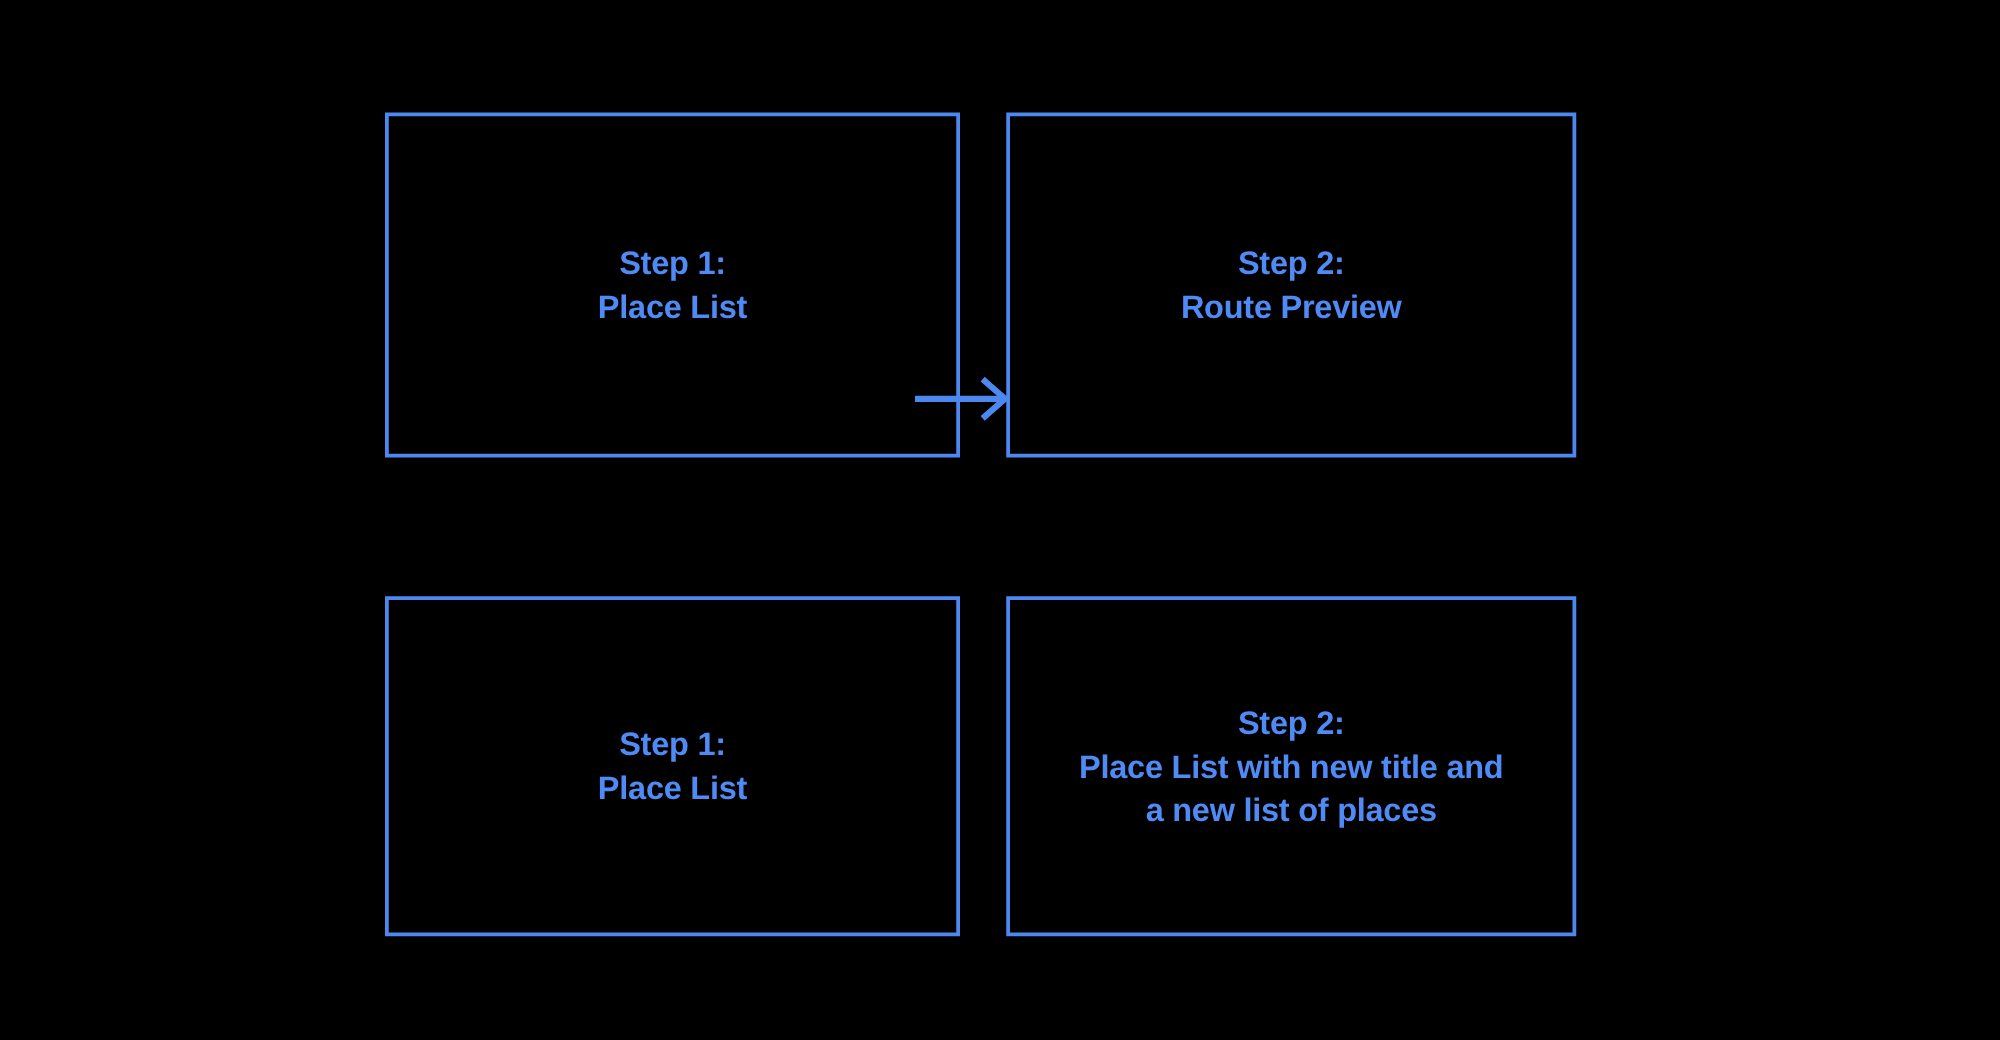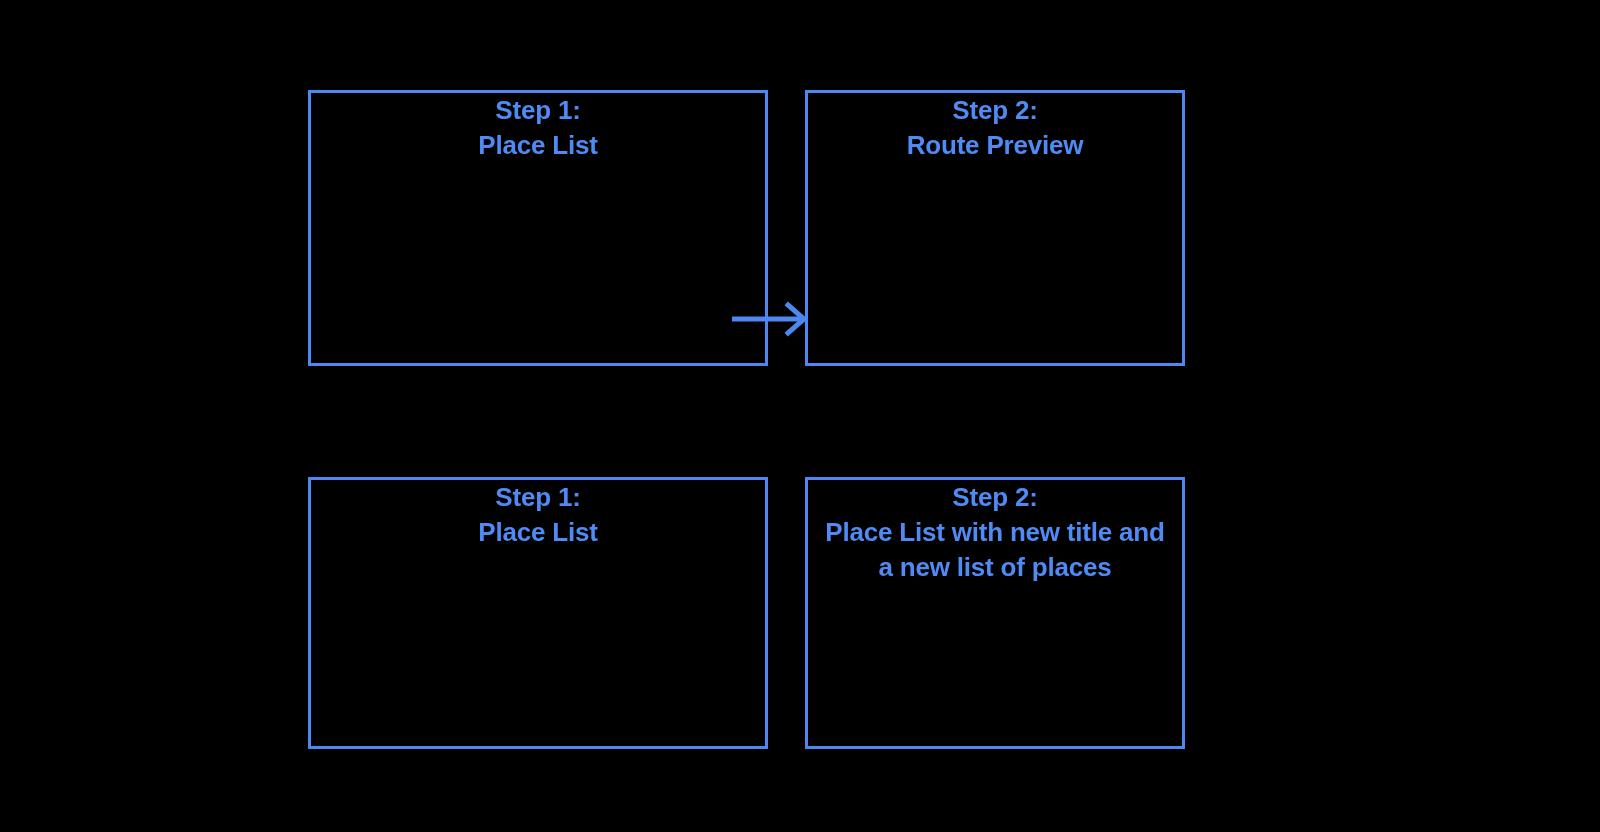--- a/index.html
+++ b/index.html
@@ -27,28 +27,28 @@
   }
   #row-0 { top: 90px;  height: 276px; }
   #row-1 { top: 477px; height: 272px; }
 
   .step-box {
     position: absolute;
     box-sizing: border-box;
     border: 3px solid #4d88f0;
     background: transparent;
     display: flex;
-    align-items: flex-start;
+    align-items: center;
     justify-content: center;
   }
   #row-0 .step-box { height: 276px; }
   #row-1 .step-box { height: 272px; }
 
   .box-left  { left: 308px; width: 460px; }
-  .box-right { left: 805px; width: 380px; }
+  .box-right { left: 805px; width: 456px; }
 
   .box-label {
     color: #4f8af5;
     font-family: "Liberation Sans", sans-serif;
     font-size: 26px;
     font-weight: bold;
     line-height: 35px;
     text-align: center;
     letter-spacing: -0.2px;
     white-space: pre-line;

